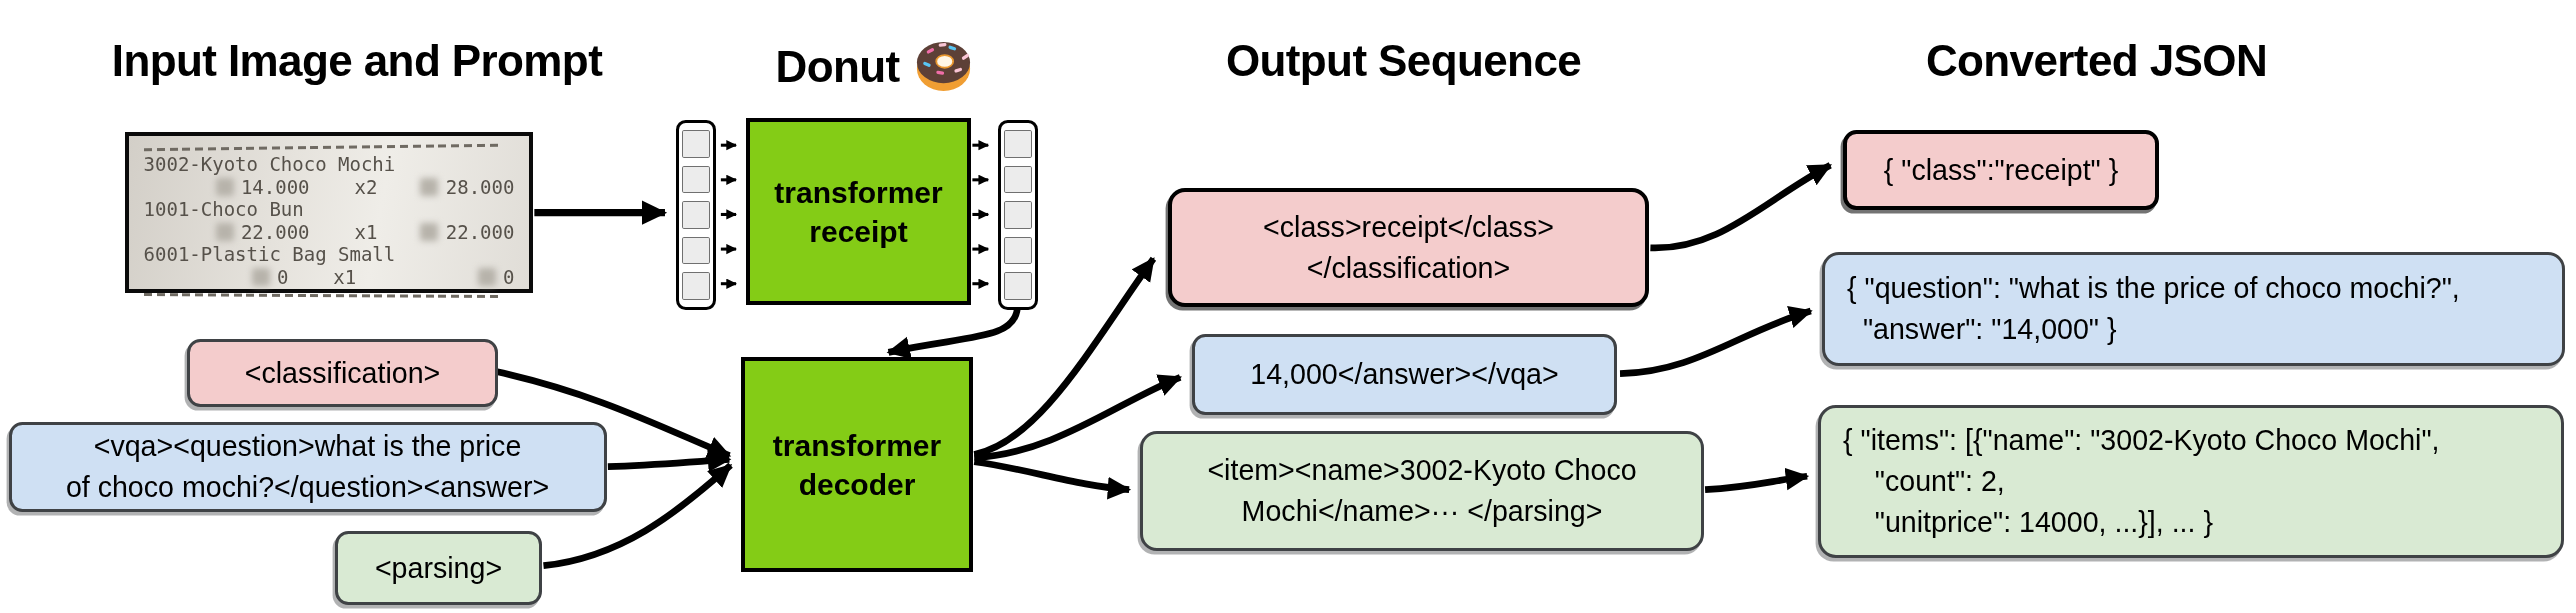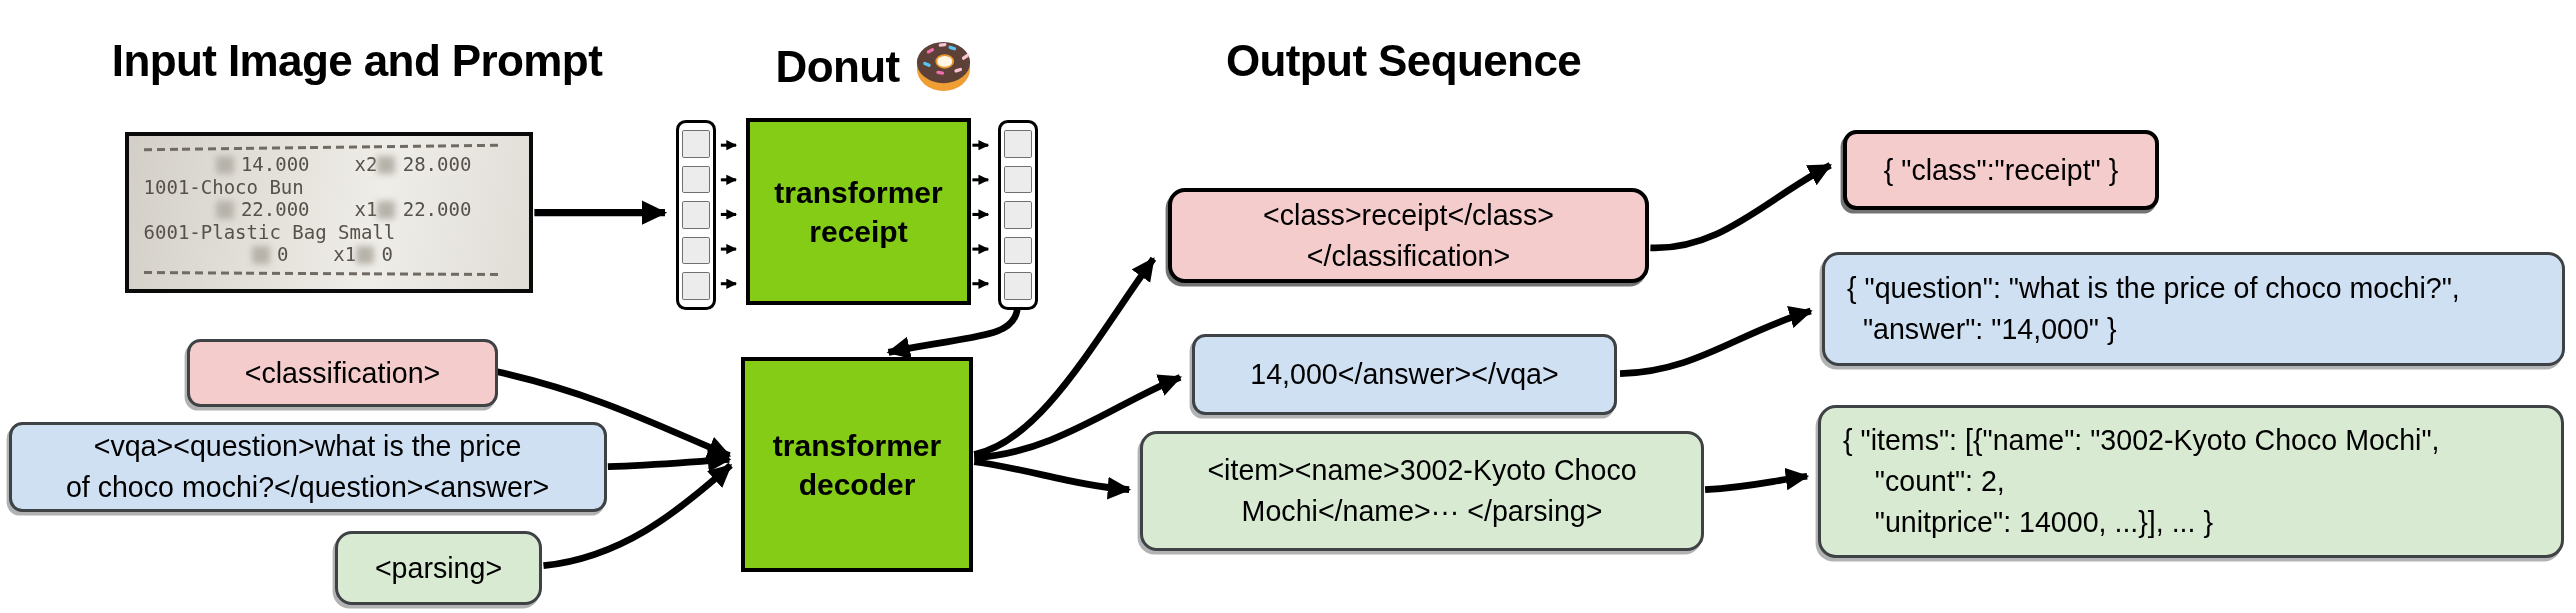--- a/index.html
+++ b/index.html
@@ -24,21 +24,21 @@
   .tok{width:25.5px;height:25.5px;background:#ececec;border:1.8px solid #707070;border-radius:1.8px;}
   
   #receipt{position:absolute;left:125px;top:132px;width:408px;height:161px;z-index:2;box-sizing:border-box;
            border:4.9px solid #0a0a0a;background:linear-gradient(100deg,#d3cfc8 0%,#e6e3dd 40%,#efede8 62%,#e0ddd7 100%);
            font-family:"DejaVu Sans Mono",monospace;font-size:19px;color:#56514a;
            padding:6px 14.6px 4.9px 14.6px;}
   .r-dash{height:3px;width:96%;background:repeating-linear-gradient(90deg,#6f6a62 0 8px,transparent 8px 12.8px);}
   .r-dash.top{transform:rotate(-0.7deg);margin:3.6px 0 4.9px 0;}
   .r-dash.bottom{transform:rotate(0.3deg);margin-top:6px;}
   .r-name{line-height:22.5px;white-space:pre;}
-  .r-row{display:flex;justify-content:flex-start;line-height:22.5px;align-items:center;}
+  .r-row{display:flex;justify-content:space-between;line-height:22.5px;align-items:center;}
   .r-left{white-space:pre;display:inline-flex;align-items:center;}
   .r-right{white-space:pre;display:inline-flex;align-items:center;}
   .blur{display:inline-block;width:18px;height:18px;background:#b7b3ab;filter:blur(3px);
         border-radius:2.4px;margin-right:7.3px;}
   .ind1{margin-left:72px;} .ind3{margin-left:108px;}
   .qtygap{display:inline-block;width:45px;}
   
   .donut-wrap{display:inline-block;vertical-align:-12px;margin-left:12px;}
 </style>
 </head>
@@ -96,23 +96,25 @@
         <rect x="18" y="44" width="13" height="5.5" rx="2.7" fill="#59C5F2" transform="rotate(24 24 47)"></rect>
         <rect x="40" y="58" width="13" height="5.5" rx="2.7" fill="#F06EA9" transform="rotate(10 46 61)"></rect>
         <rect x="70" y="54" width="13" height="5.5" rx="2.7" fill="#F9C5D5" transform="rotate(-18 76 57)"></rect>
         <rect x="44" y="12" width="13" height="5.5" rx="2.7" fill="#F9C5D5" transform="rotate(-8 50 15)"></rect>
       </svg>
     </span>
   </div>
 
   <div class="title" style="left:1221px;width:365px;">Output Sequence</div>
 
+  <div class="title" style="left:1914px;width:365px;">Converted JSON</div>
 
   <div id="receipt">
     <div class="r-dash top"></div>
+    <div class="r-name">3002-Kyoto Choco Mochi</div>
     <div class="r-row">
       <span class="r-left ind1"><span class="blur"></span><span>14.000</span><span class="qtygap"></span><span>x2</span></span>
       <span class="r-right"><span class="blur"></span><span>28.000</span></span>
     </div>
     <div class="r-name">1001-Choco Bun</div>
     <div class="r-row">
       <span class="r-left ind1"><span class="blur"></span><span>22.000</span><span class="qtygap"></span><span>x1</span></span>
       <span class="r-right"><span class="blur"></span><span>22.000</span></span>
     </div>
     <div class="r-name">6001-Plastic Bag Small</div>
@@ -151,25 +153,25 @@
 
   <div class="box rounded gray-border" style="left: 187px; top: 339px; width: 311px; height: 68px; background: rgb(244, 204, 204);">
     <div class="tline">&lt;classification&gt;</div>
   </div>
 
   <div class="box rounded gray-border" style="left: 8.5px; top: 422px; width: 598px; height: 90px; background: rgb(207, 224, 243);">
     <div class="tline">&lt;vqa&gt;&lt;question&gt;what is the price</div>
     <div class="tline">of choco mochi?&lt;/question&gt;&lt;answer&gt;</div>
   </div>
 
-  <div class="box rounded gray-border" style="left: 335px; top: 531px; width: 207px; height: 74px; background: rgb(217, 234, 211); border-radius: 17px;">
+  <div class="box rounded gray-border" style="left: 335px; top: 531px; width: 207px; height: 74px; background: rgb(217, 234, 211);">
     <div class="tline">&lt;parsing&gt;</div>
   </div>
 
-  <div class="box rounded black-border" style="left: 1168px; top: 188px; width: 481px; height: 95px; border-radius: 17px; background: rgb(244, 204, 204);">
+  <div class="box rounded black-border" style="left: 1168px; top: 188px; width: 481px; height: 119px; border-radius: 17px; background: rgb(244, 204, 204);">
     <div class="tline">&lt;class&gt;receipt&lt;/class&gt;</div>
     <div class="tline">&lt;/classification&gt;</div>
   </div>
 
   <div class="box rounded gray-border" style="left: 1192px; top: 334px; width: 425px; height: 81px; background: rgb(207, 224, 243);">
     <div class="tline">14,000&lt;/answer&gt;&lt;/vqa&gt;</div>
   </div>
 
   <div class="box rounded gray-border" style="left: 1140px; top: 431px; width: 564px; height: 120px; border-radius: 17px; background: rgb(217, 234, 211);">
     <div class="tline">&lt;item&gt;&lt;name&gt;3002-Kyoto Choco</div>

